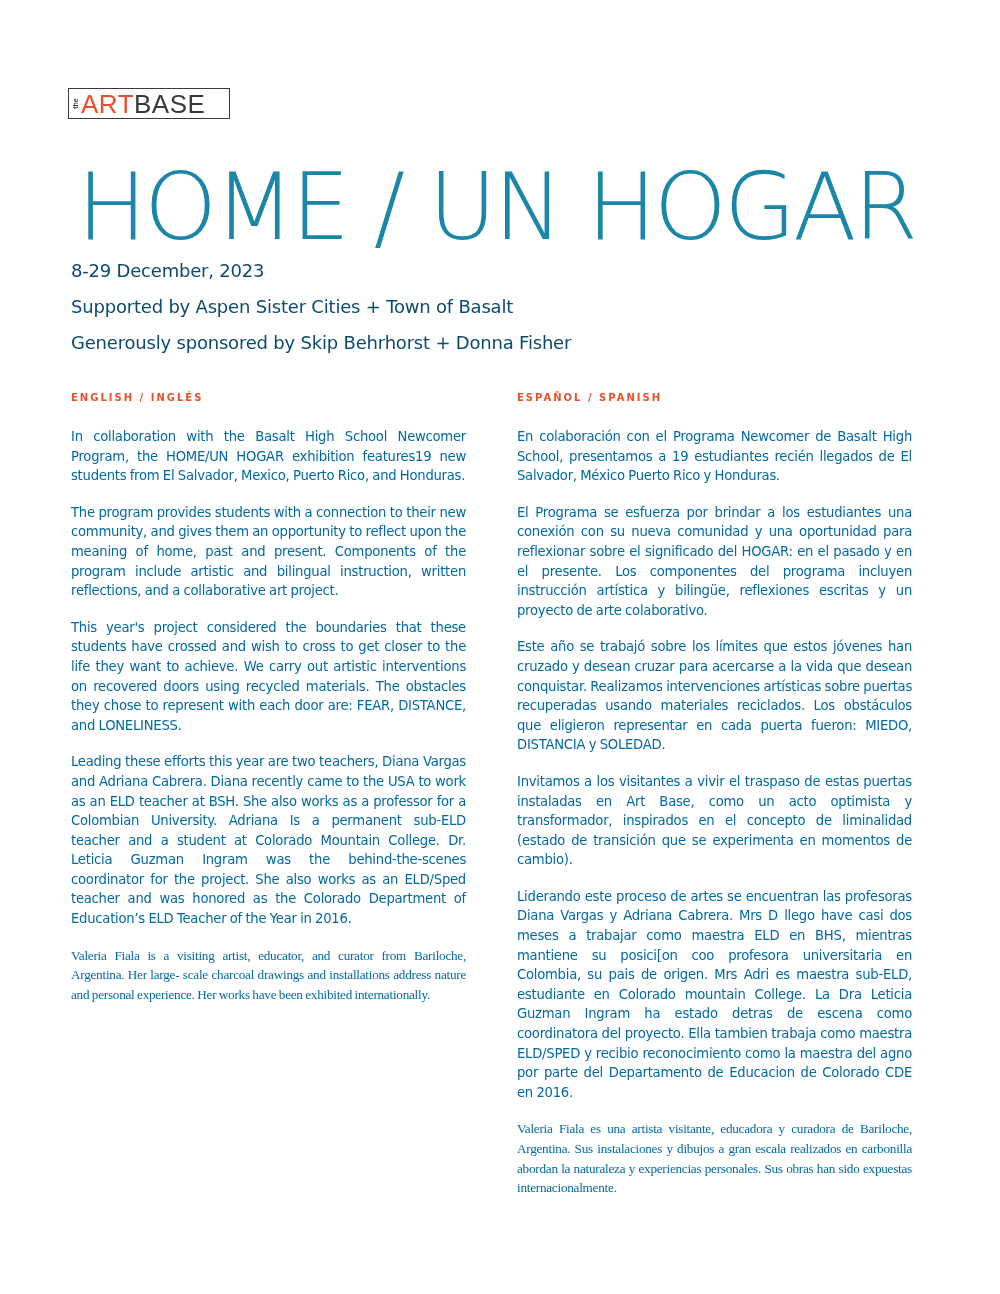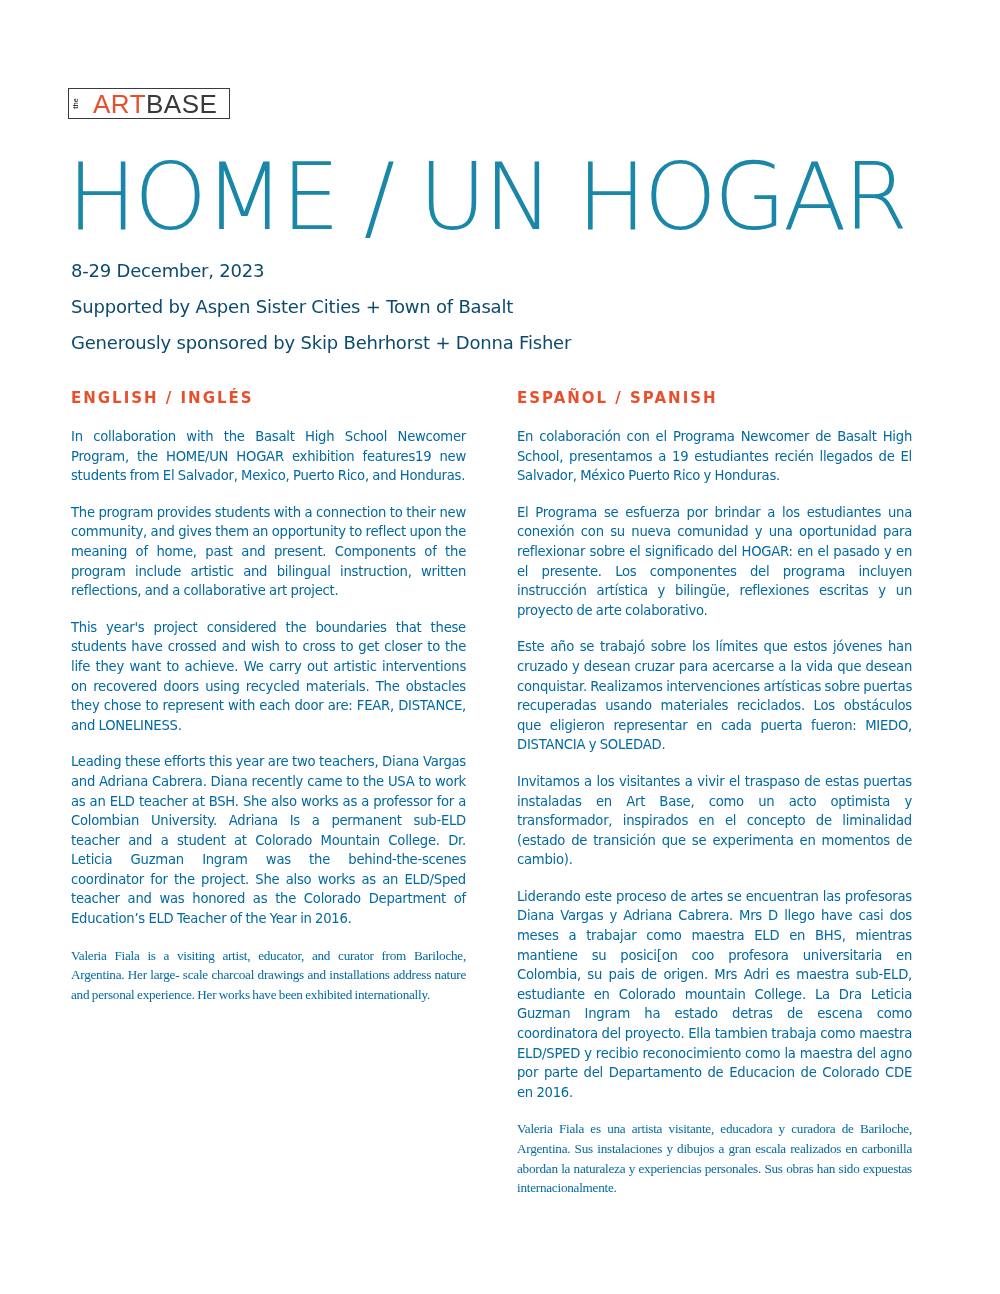--- a/index.html
+++ b/index.html
@@ -35,21 +35,21 @@
       text-align: center;
       margin-left: 0px;
       letter-spacing: 0px;
     }
     .logo-art {
       font-family: "Liberation Sans", sans-serif;
       font-size: 26px;
       color: #e8502c;
       letter-spacing: 0.5px;
       line-height: 1;
-      margin-left: 12px;
+      margin-left: 0px;
     }
     .logo-base {
       font-family: "Liberation Sans", sans-serif;
       font-size: 26px;
       color: #3a3a3a;
       letter-spacing: 0.5px;
       line-height: 1;
       text-align: center;
     }
     .title {
@@ -84,21 +84,21 @@
     .col {
       position: absolute;
       top: 391px;
       width: 395px;
     }
     .col-left { left: 71px; }
     .col-right { left: 517px; }
     .col-heading {
       font-family: "DejaVu Sans", sans-serif;
       font-weight: bold;
-      font-size: 15px;
+      font-size: 10px;
       letter-spacing: 2px;
       color: #e8502c;
       height: 36px;
       line-height: 14px;
     }
     .para {
       font-family: "DejaVu Sans", sans-serif;
       font-size: 13.2px;
       line-height: 19.6px;
       color: #0369a1;
@@ -111,21 +111,21 @@
   </style>
 </head>
 <body>
 
 <div class="logo">
   <span class="logo-the">the</span>
   <span class="logo-art">ART</span>
   <span class="logo-base">BASE</span>
 </div>
 
-<h1 class="title" style="margin:5px;">HOME / UN HOGAR</h1>
+<h1 class="title" style="margin:15px;">HOME / UN HOGAR</h1>
 
 <div class="meta">
   <div class="meta-line">8-29 December, 2023</div>
   <div class="meta-line">Supported by Aspen Sister Cities + Town of Basalt</div>
   <div class="meta-line">Generously sponsored by Skip Behrhorst + Donna Fisher</div>
 </div>
 
 <section class="col col-left">
   <div class="col-heading">ENGLISH / INGLÉS</div>
   <p class="para">In collaboration with the Basalt High School Newcomer Program, the HOME/UN HOGAR exhibition features19 new students from El Salvador, Mexico, Puerto Rico, and Honduras.</p>

